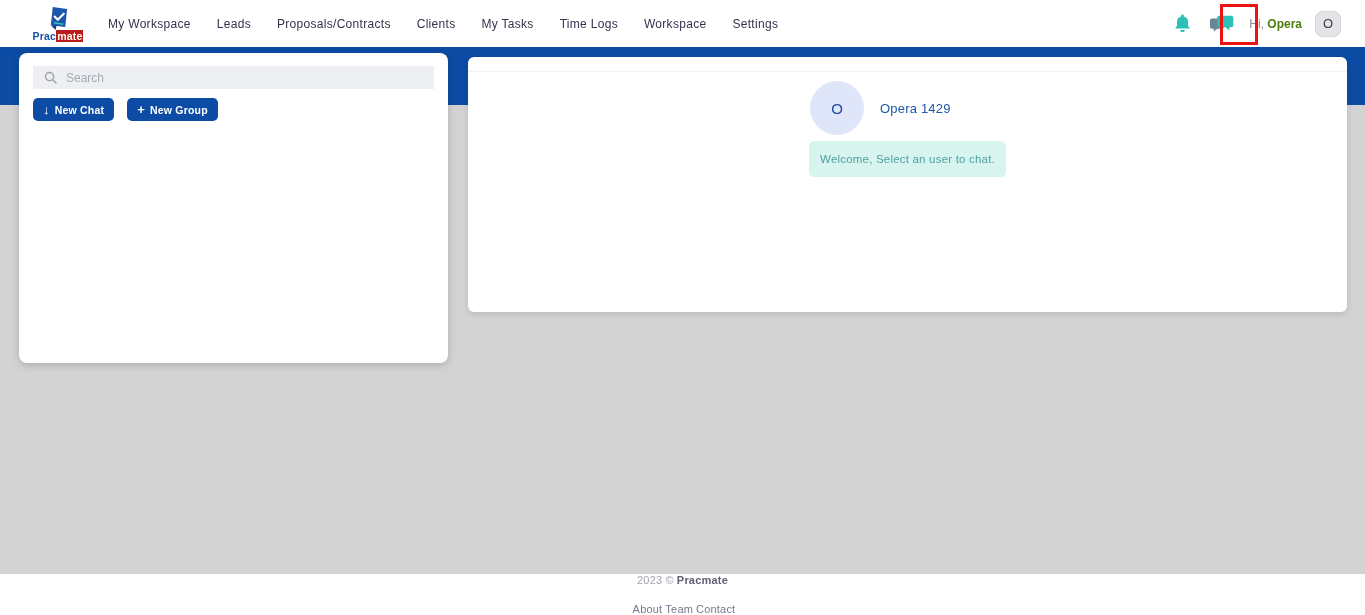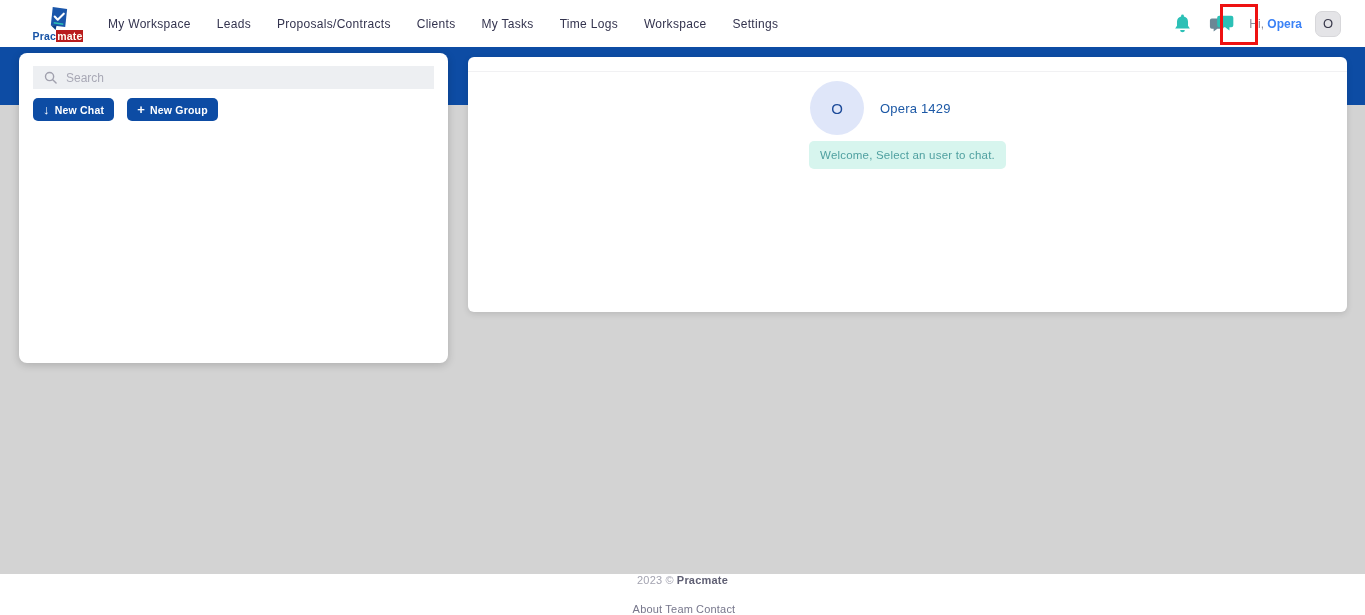--- a/index.html
+++ b/index.html
@@ -19,41 +19,41 @@
   .logo-text .hl { background:#b91c1c; color:#fffdf2; padding:0 1px; }
 
   .main-nav { display:flex; align-items:center; margin-left:12px; }
   .nav-item { font-size:12px; color:#33334e; font-weight:500; text-decoration:none; padding:0 13px; letter-spacing:.3px; cursor:pointer; white-space:nowrap; }
 
   .header-right { margin-left:auto; display:flex; align-items:center; padding-right:24px; }
   .icon-btn { width:26px; height:26px; display:flex; align-items:center; justify-content:center; cursor:pointer; }
   .bell-wrap { margin-right:14px; }
   .chat-wrap { margin-right:14px; }
   .greeting { font-size:12px; color:#8b8b99; white-space:nowrap; margin-right:13px; }
-  .greeting b { color:#3b82f6; font-weight:bold; }
+  .greeting b { color:#4d7c0f; font-weight:bold; }
   .user-avatar-btn { width:26px; height:26px; background:#e4e4e7; border:1px solid #d7d7da; border-radius:7px; display:flex; align-items:center; justify-content:center; font-size:13px; color:#3a3a4c; cursor:pointer; }
 
   
   .chat-list-card { position:absolute; left:19px; top:53px; width:429px; height:310px; background:#ffffff; border-radius:8px; box-shadow:0 2px 8px rgba(0,0,0,.18); z-index:2; padding:13px 14px; }
   .search-box { width:100%; height:23px; background:#edeff2; border-radius:0; display:flex; align-items:center; padding:0 8px; }
   .search-box svg { flex:0 0 auto; margin:0 9px 0 3px; }
   .search-box input { border:none; outline:none; background:transparent; font-family:"Liberation Sans",sans-serif; font-size:12px; color:#55556a; width:100%; }
   .search-box input::placeholder { color:#a9a9b6; }
   .btn-row { display:flex; margin-top:9px; }
   .blue-btn { height:23px; background:#0d4ca4; color:#ffffff; border:none; border-radius:5px; font-family:"Liberation Sans",sans-serif; font-size:10.5px; font-weight:bold; display:flex; align-items:center; padding:0 10px; cursor:pointer; letter-spacing:.2px; }
   .blue-btn .glyph { font-size:13px; font-weight:bold; margin-right:5px; line-height:1; }
   .blue-btn + .blue-btn { margin-left:13px; }
 
   
   .chat-card { position:absolute; left:468px; top:57px; width:879px; height:255px; background:#ffffff; border-radius:6px; box-shadow:0 2px 6px rgba(0,0,0,.12); z-index:2; }
   .chat-card-header { height:15px; border-bottom:1px solid #f1f1f3; }
   .chat-user { position:absolute; left:342px; top:24px; display:flex; align-items:center; }
   .chat-avatar { width:54px; height:54px; border-radius:50%; background:#dfe6f9; display:flex; align-items:center; justify-content:center; font-size:15px; color:#1d4b9a; }
   .chat-username { margin-left:16px; font-size:13px; font-weight:500; color:#1d59a6; letter-spacing:.2px; }
-  .welcome-box { position:absolute; left:341px; top:84px; width:197px; height:28px; background:#d7f5ee; border-radius:5px; display:flex; align-items:center; justify-content:center; }
+  .welcome-box { position:absolute; left:341px; top:84px; width:197px; height:36px; background:#d7f5ee; border-radius:5px; display:flex; align-items:center; justify-content:center; }
   .welcome-box span { font-size:11.5px; color:#4fa0a0; letter-spacing:.2px; }
 
   
   .copyright { font-size:11px; color:#a3a3b0; letter-spacing:.2px; }
   .copyright b { color:#5f5f73; font-weight:bold; margin-left:3px; }
   .footer-links { display:flex; }
   .footer-link { font-size:11px; color:#77778c; text-decoration:none; margin-left:3px; cursor:pointer; letter-spacing:.2px; }
 
   
   .red-highlight { position:absolute; left:1220px; top:4px; width:38px; height:41px; border:3px solid #ee1111; z-index:6; pointer-events:none; }

